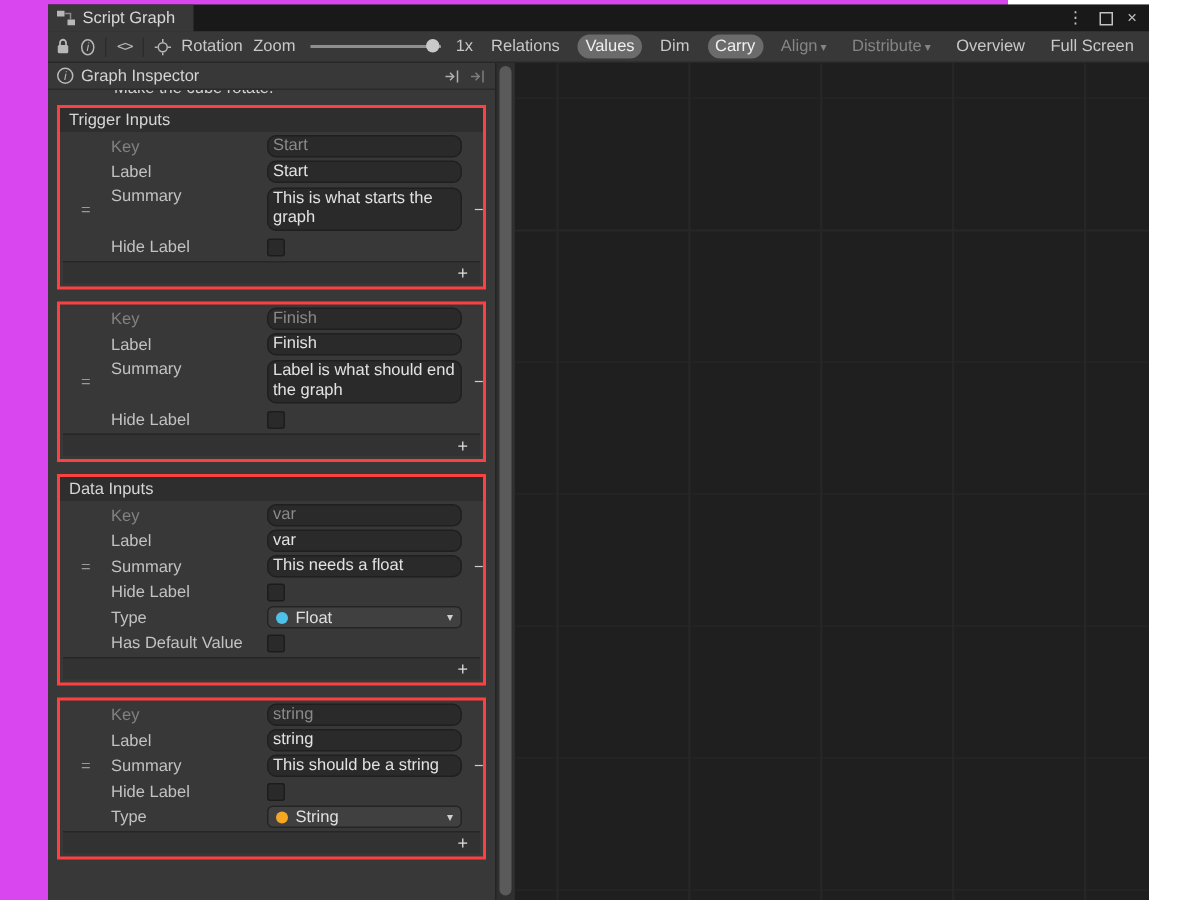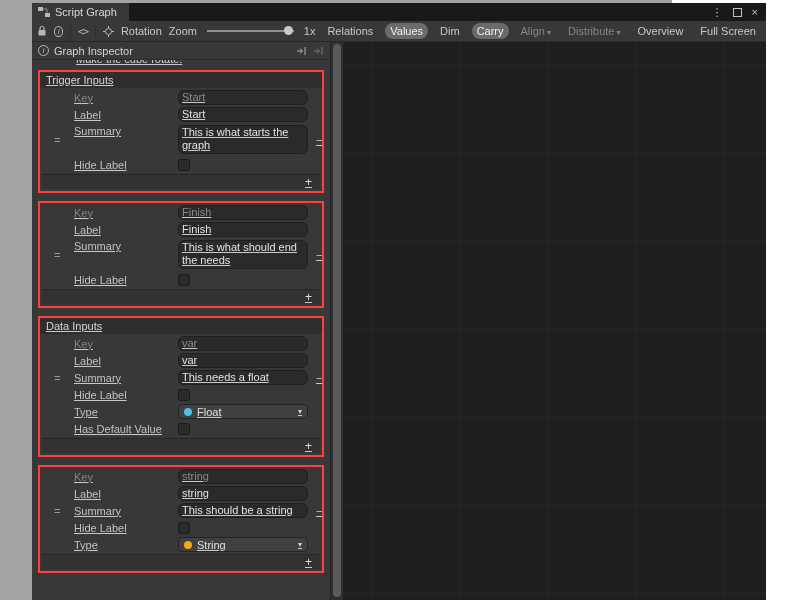--- a/index.html
+++ b/index.html
@@ -1,17 +1,17 @@
 <!DOCTYPE html>
 <html><head>
 <meta charset="utf-8">
 <style>
   * { box-sizing: border-box; margin: 0; padding: 0; }
   html,body { width:800px; height:600px; overflow:hidden; }
-  .page { position:relative; width:672px; height:600px; background:#a3a3a3;
+  .page { position:relative; width:672px; height:600px; background:#d946ef;
           font-family:"Liberation Sans", sans-serif; font-size:11px; color:#c8c8c8; }
   .window { position:absolute; left:32px; top:3px; width:734px; height:597px;
             background:#383838; overflow:hidden; }
 
   
   .tabbar { height:18px; background:#191919; display:flex; align-items:stretch; }
   .tab { display:flex; align-items:center; gap:5px; background:#383838;
          padding:0 12px 0 6px; color:#d8d8d8; }
   .wincontrols { margin-left:auto; display:flex; align-items:center; gap:10px;
                  padding-right:8px; color:#c2c2c2; }
@@ -35,21 +35,21 @@
   .tbtn.disabled { color:#858585; }
   .tbtn .dd { font-size:8px; margin-left:2px; }
 
   
   .main { position:absolute; top:39px; left:0; right:0; bottom:0; display:flex; }
 
   .inspector { width:298px; display:flex; flex-direction:column; background:#383838; }
   .insp-header { height:18px; display:flex; align-items:center; gap:5px; padding:0 6px;
                  color:#d4d4d4; border-bottom:1px solid #2a2a2a; flex:none; }
   .insp-header .right { margin-left:auto; display:flex; gap:6px; align-items:center; }
-  .insp-body { flex:1; overflow:hidden; padding:0 4px;text-decoration:underline; }
+  .insp-body { flex:1; overflow:hidden; padding:0 4px; }
   .description { color:#d2d2d2; margin:-7px 0 5px 40px; }
 
   
   .section { border:2px solid #ff4040; margin:0 2px 8px 2px; background:#383838; }
   .sec-header { background:#2e2e2e; color:#d6d6d6; padding:2px 6px; }
   .row { display:flex; align-items:center; height:15px; margin:2px 6px 2px 12px;
          position:relative; }
   .row.multi { height:31px; }
   .row-label { width:126px; padding-left:22px; flex:none; color:#c2c2c2; }
   .row-label.dim { color:#828282; }
@@ -200,21 +200,21 @@
               <span class="row-label dim">Key</span>
               <div class="field dim">Finish</div>
             </div>
             <div class="row">
               <span class="row-label">Label</span>
               <div class="field">Finish</div>
             </div>
             <div class="row multi">
               <span class="handle">=</span>
               <span class="row-label">Summary</span>
-              <div class="field textarea">This is what should end the needs</div>
+              <div class="field textarea">Label is what should end the graph</div>
               <span class="minus">−</span>
             </div>
             <div class="row">
               <span class="row-label">Hide Label</span>
               <span class="checkbox"></span>
             </div>
             <div class="sec-footer">
               <span class="plus">+</span>
             </div>
           </div>

